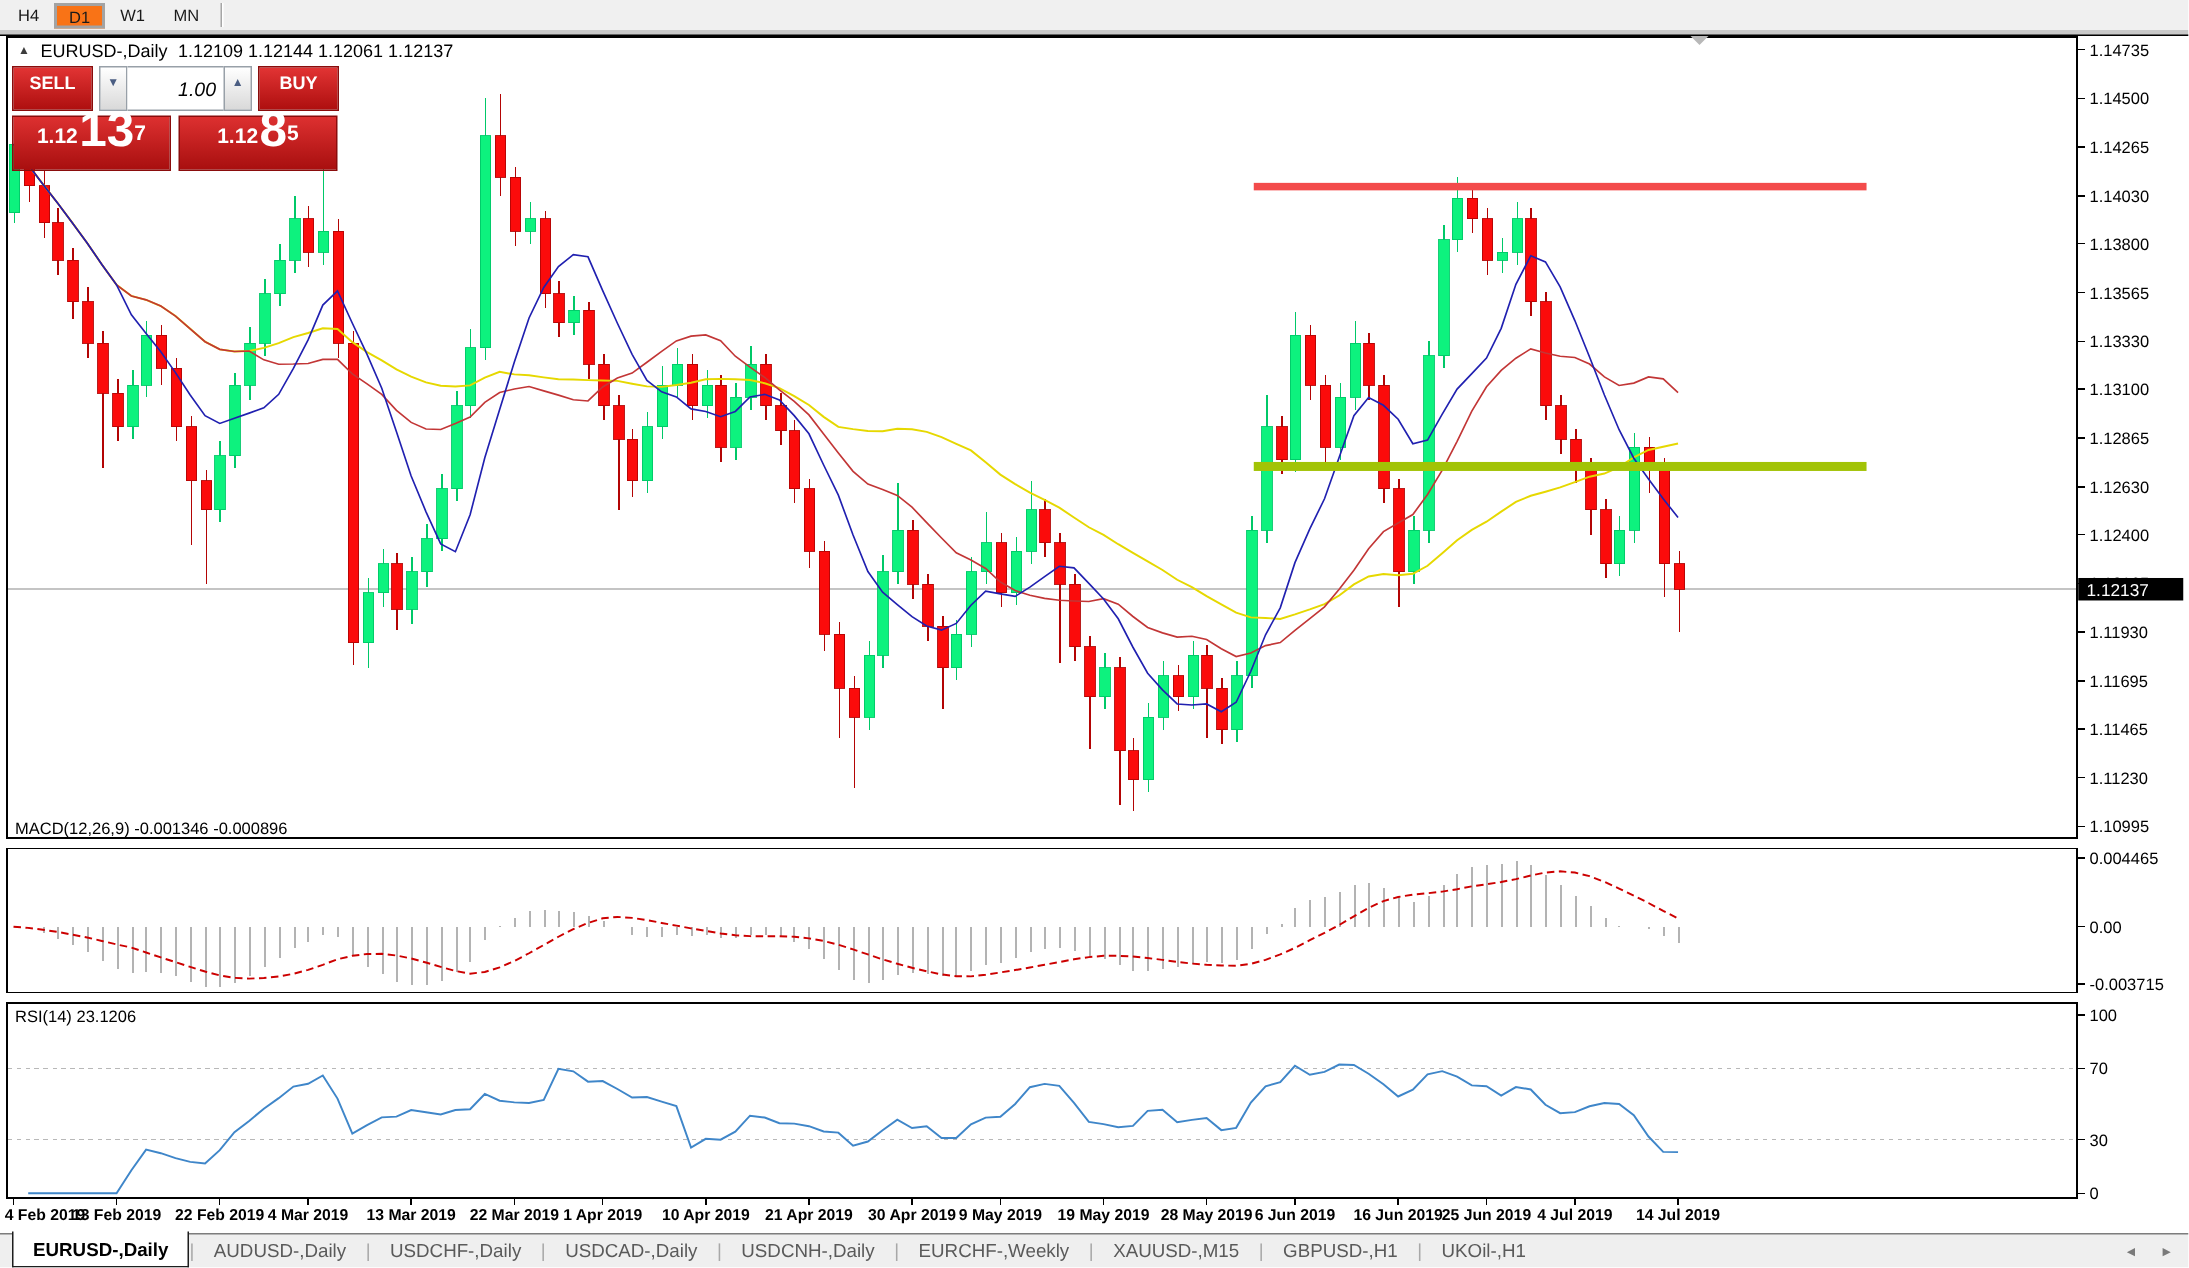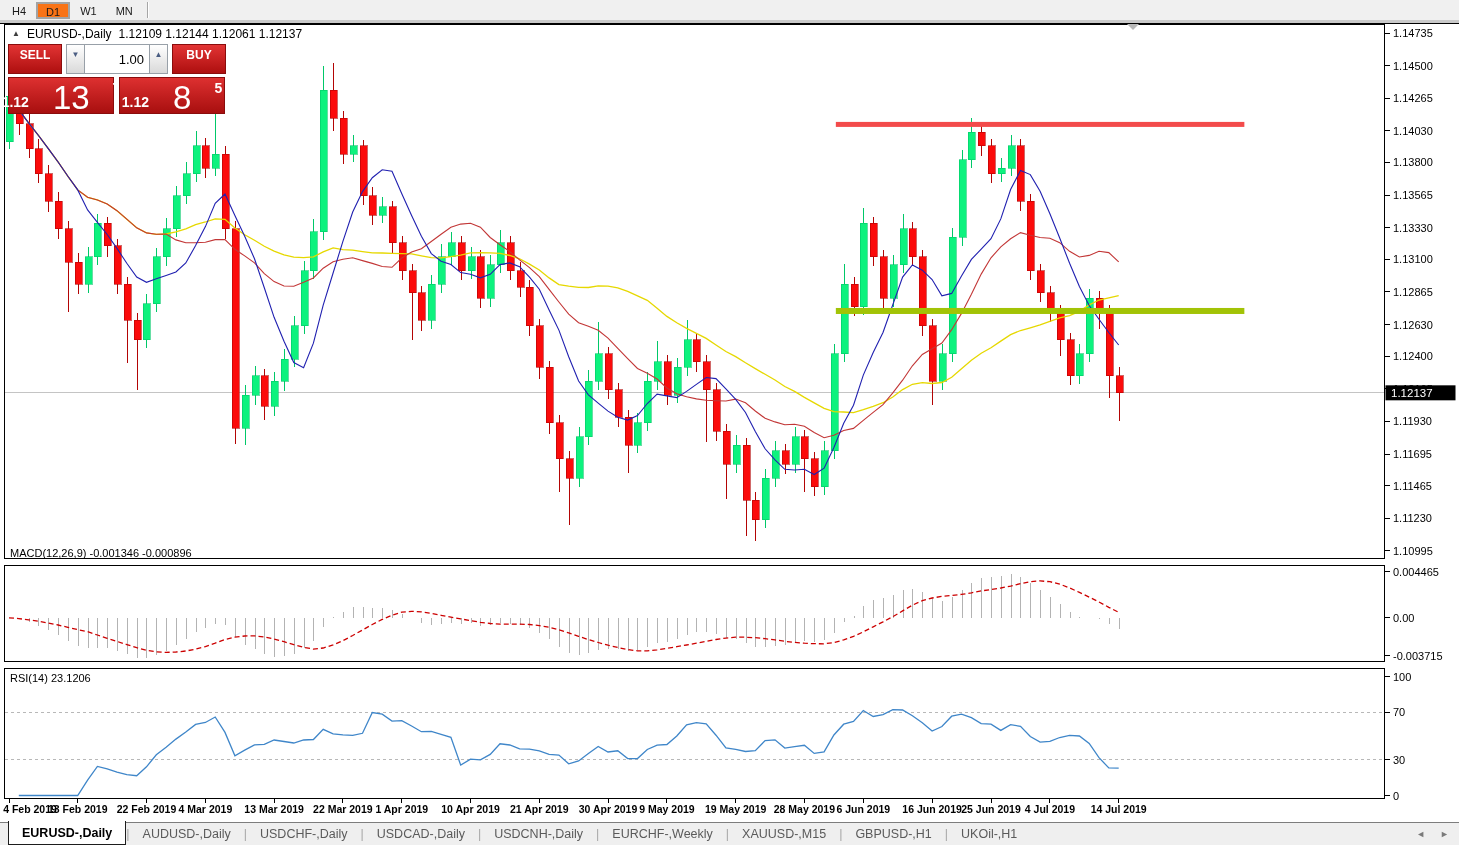--- a/index.html
+++ b/index.html
@@ -39,31 +39,31 @@
   }
   .btn-sell{width:54px;}
   .btn-buy{width:54px;}
   .spin{
     width:19px;background:linear-gradient(#ffffff,#d9d9d9);border:1px solid #98a0a8;
     box-sizing:border-box;font-size:8px;color:#4a5d82;text-align:center;line-height:20px;cursor:default;
   }
   .spin.left{margin-left:4px;}
   .vol-input{
     width:64px;border:1px solid #98a0a8;border-left:none;border-right:none;
-    text-align:right;font-size:13px;color:#000;padding:0 5px;box-sizing:border-box;outline:none;
+    text-align:right;font-size:13px;color:#000;padding:0 5px;box-sizing:border-box;outline:none;font-style:italic;
   }
   .btn-buy{margin-left:4px;}
   .tp-prices{display:flex;gap:5px;margin-top:3px;}
   .price-box{
     width:106px;height:37px;box-sizing:border-box;color:#fff;
     background:linear-gradient(#dd3030,#a80f0f);border:1px solid #8a0c0c;
-    display:flex;align-items:flex-end;justify-content:center;padding-bottom:2px;cursor:default;gap:23px;
+    display:flex;align-items:flex-end;justify-content:center;padding-bottom:14px;cursor:default;
   }
   .p-prefix{font-size:14px;font-weight:bold;line-height:1.25;margin-right:1px;}
-  .p-big{font-size:33px;font-weight:normal;line-height:0.82;}
+  .p-big{font-size:33px;font-weight:bold;line-height:0.82;}
   .p-sup{font-size:14px;font-weight:bold;line-height:1;align-self:flex-start;margin-top:3px;}
   
   .pane-label{position:absolute;left:10px;z-index:3;font-size:11px;color:#000;white-space:pre;}
   #macd-label{top:547px;}
   #rsi-label{top:672px;}
   
   .tabs{
     position:absolute;left:0;top:822px;width:1459px;height:23px;background:#efefef;
     border-top:1px solid #7d7d7d;box-sizing:border-box;display:flex;align-items:center;
     font-size:12.5px;color:#5a5a5a;z-index:5;white-space:nowrap;

